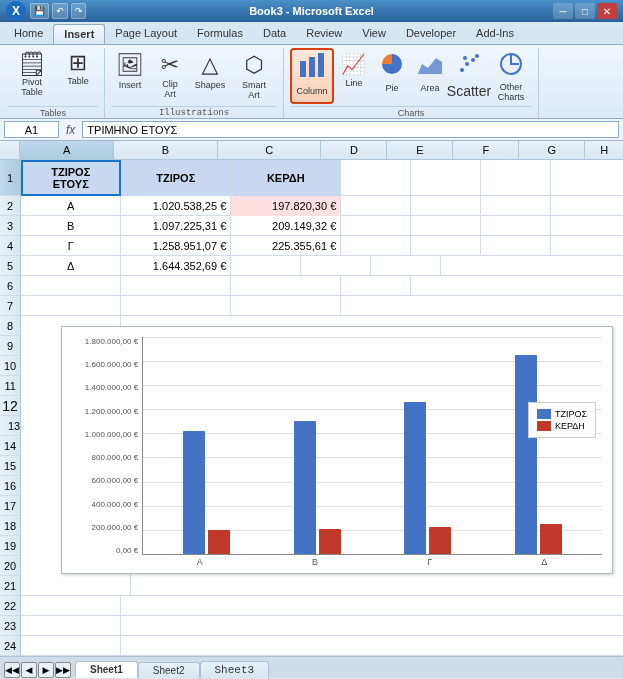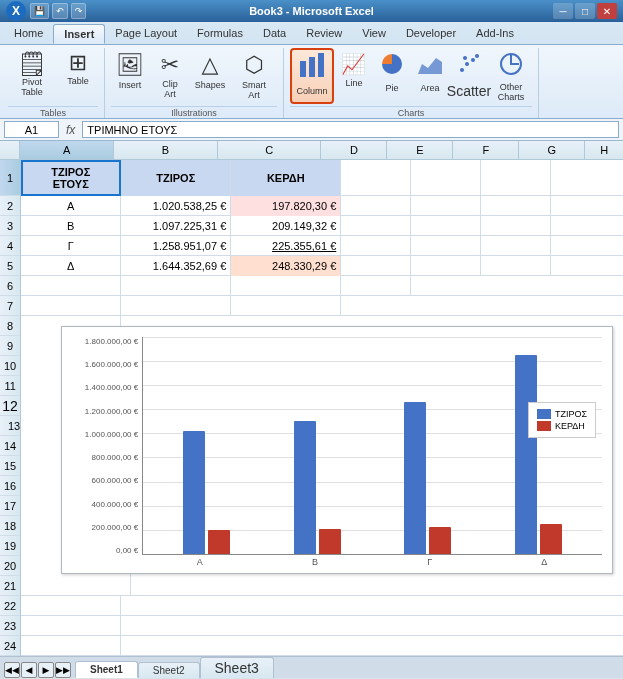--- a/index.html
+++ b/index.html
@@ -64,21 +64,21 @@
         </div>
         <div style="display: flex; flex-direction: column; align-items: center; width: 38px; height: 56px; border: 1px solid transparent; border-radius: 3px; cursor: pointer; padding: 3px 2px 2px; text-align: center; color: #333;">
           <div style="font-size: 22px;">△</div>
           <span style="font-size: 9px; margin-top: 2px;">Shapes</span>
         </div>
         <div style="display: flex; flex-direction: column; align-items: center; width: 46px; height: 56px; border: 1px solid transparent; border-radius: 3px; cursor: pointer; padding: 3px 2px 2px; text-align: center; color: #333;">
           <div style="font-size: 22px;">⬡</div>
           <span style="font-size: 9px; margin-top: 2px;">Smart<br>Art</span>
         </div>
       </div>
-      <div style="font-size: 9px; color: #555; margin-top: 2px; text-align: center; border-top: 1px solid #b8d0e8; width: 100%; padding-top: 1px;">Illustrations</div>
+      <div style="font-size: 9px; color: #555; margin-top: 2px; text-align: center; border-top: 1px solid #b8d0e8; width: 100%; padding-top: 1px; font-family: Liberation Mono, monospace;">Illustrations</div>
     </div>
 
     <div style="display: flex; flex-direction: column; align-items: center; border-right: 1px solid #b8cfe0; padding: 0 6px;">
       <div style="display: flex; gap: 2px; align-items: flex-end;">
 
         <div style="display: flex; flex-direction: column; align-items: center; width: 44px; height: 56px; border: 2px solid #d84010; border-radius: 4px; cursor: pointer; padding: 3px 2px 2px; text-align: center; color: #333; background: linear-gradient(to bottom, #fde8d8, #f8d0b8);">
           <div style="font-size: 22px;">
             <svg width="28" height="26" viewBox="0 0 28 26">
               <rect x="2" y="8" width="6" height="16" fill="#4472c4"></rect>
               <rect x="11" y="4" width="6" height="20" fill="#4472c4"></rect>
@@ -222,31 +222,30 @@
         <div style="width: 110px; border-right: 1px solid #d0dde8; height: 20px; display: flex; align-items: center; justify-content: flex-end; padding: 0 4px; font-size: 11px;">209.149,32 €</div>
         <div style="width: 70px; border-right: 1px solid #d0dde8; height: 20px;"></div>
         <div style="width: 70px; border-right: 1px solid #d0dde8; height: 20px;"></div>
         <div style="width: 70px; border-right: 1px solid #d0dde8; height: 20px;"></div>
         <div style="flex: 1; height: 20px;"></div>
       </div>
 
       <div style="display: flex; height: 20px; border-bottom: 1px solid #d0dde8;">
         <div style="width: 100px; border-right: 1px solid #d0dde8; height: 20px; display: flex; align-items: center; justify-content: center; padding: 0 4px; font-size: 11px;">Γ</div>
         <div style="width: 110px; border-right: 1px solid #d0dde8; height: 20px; display: flex; align-items: center; justify-content: flex-end; padding: 0 4px; font-size: 11px;">1.258.951,07 €</div>
-        <div style="width: 110px; border-right: 1px solid #d0dde8; height: 20px; display: flex; align-items: center; justify-content: flex-end; padding: 0 4px; font-size: 11px; text-decoration: underline;">225.355,61 €</div>
+        <div style="width: 110px; border-right: 1px solid #d0dde8; height: 20px; display: flex; align-items: center; justify-content: flex-end; padding: 0 4px; font-size: 11px;">225.355,61 €</div>
         <div style="width: 70px; border-right: 1px solid #d0dde8; height: 20px;"></div>
         <div style="width: 70px; border-right: 1px solid #d0dde8; height: 20px;"></div>
         <div style="width: 70px; border-right: 1px solid #d0dde8; height: 20px;"></div>
         <div style="flex: 1; height: 20px;"></div>
       </div>
 
       <div style="display: flex; height: 20px; border-bottom: 1px solid #d0dde8;">
         <div style="width: 100px; border-right: 1px solid #d0dde8; height: 20px; display: flex; align-items: center; justify-content: center; padding: 0 4px; font-size: 11px;">Δ</div>
         <div style="width: 110px; border-right: 1px solid #d0dde8; height: 20px; display: flex; align-items: center; justify-content: flex-end; padding: 0 4px; font-size: 11px;">1.644.352,69 €</div>
-        <div style="width: 110px; border-right: 1px solid #d0dde8; height: 20px; display: flex; align-items: center; justify-content: flex-end; padding: 0 4px; font-size: 11px; background: #ffe0d0;">248.330,29 €</div>
         <div style="width: 70px; border-right: 1px solid #d0dde8; height: 20px;"></div>
         <div style="width: 70px; border-right: 1px solid #d0dde8; height: 20px;"></div>
         <div style="width: 70px; border-right: 1px solid #d0dde8; height: 20px;"></div>
         <div style="flex: 1; height: 20px;"></div>
       </div>
 
       <div style="display: flex; height: 20px; border-bottom: 1px solid #d0dde8;">
         <div style="width: 100px; border-right: 1px solid #d0dde8; height: 20px;"></div>
         <div style="width: 110px; border-right: 1px solid #d0dde8; height: 20px;"></div>
         <div style="width: 110px; border-right: 1px solid #d0dde8; height: 20px;"></div>
@@ -361,19 +360,19 @@
 
 <div style="background: #d0dde8; display: flex; align-items: flex-end; padding: 2px 4px 0; border-top: 1px solid #b0c0d0; height: 22px;">
   <div style="display: flex; gap: 1px; margin-right: 4px;">
     <button style="width: 16px; height: 16px; border: 1px solid #888; background: #e8f0f8; font-size: 9px; cursor: pointer; border-radius: 2px;">◀◀</button>
     <button style="width: 16px; height: 16px; border: 1px solid #888; background: #e8f0f8; font-size: 9px; cursor: pointer; border-radius: 2px;">◀</button>
     <button style="width: 16px; height: 16px; border: 1px solid #888; background: #e8f0f8; font-size: 9px; cursor: pointer; border-radius: 2px;">▶</button>
     <button style="width: 16px; height: 16px; border: 1px solid #888; background: #e8f0f8; font-size: 9px; cursor: pointer; border-radius: 2px;">▶▶</button>
   </div>
   <div style="padding: 2px 14px; background: #fff; border: 1px solid #b0c0d0; border-bottom: 1px solid #fff; border-radius: 3px 3px 0 0; font-size: 10px; cursor: pointer; color: #333; font-weight: bold;">Sheet1</div>
   <div style="padding: 2px 14px; background: linear-gradient(to bottom, #e8f0f8, #d8e8f0); border: 1px solid #b0c0d0; border-bottom: none; border-radius: 3px 3px 0 0; font-size: 10px; cursor: pointer; color: #333;">Sheet2</div>
-  <div style="padding: 2px 14px; background: linear-gradient(to bottom, #e8f0f8, #d8e8f0); border: 1px solid #b0c0d0; border-bottom: none; border-radius: 3px 3px 0 0; font-size: 14px; cursor: pointer; color: #333;">Sheet3</div>
+  <div style="padding: 2px 14px; background: linear-gradient(to bottom, #e8f0f8, #d8e8f0); border: 1px solid #b0c0d0; border-bottom: none; border-radius: 3px 3px 0 0; font-size: 11px; cursor: pointer; color: #333; font-family: Liberation Mono, monospace;">Sheet3</div>
 </div>
 
 <div style="background: linear-gradient(to bottom, #d8e4f0, #c8d8e8); height: 18px; display: flex; align-items: center; padding: 0 6px; font-size: 10px; color: #333; justify-content: space-between;">
   
   
 </div>
 
 </body></html>

